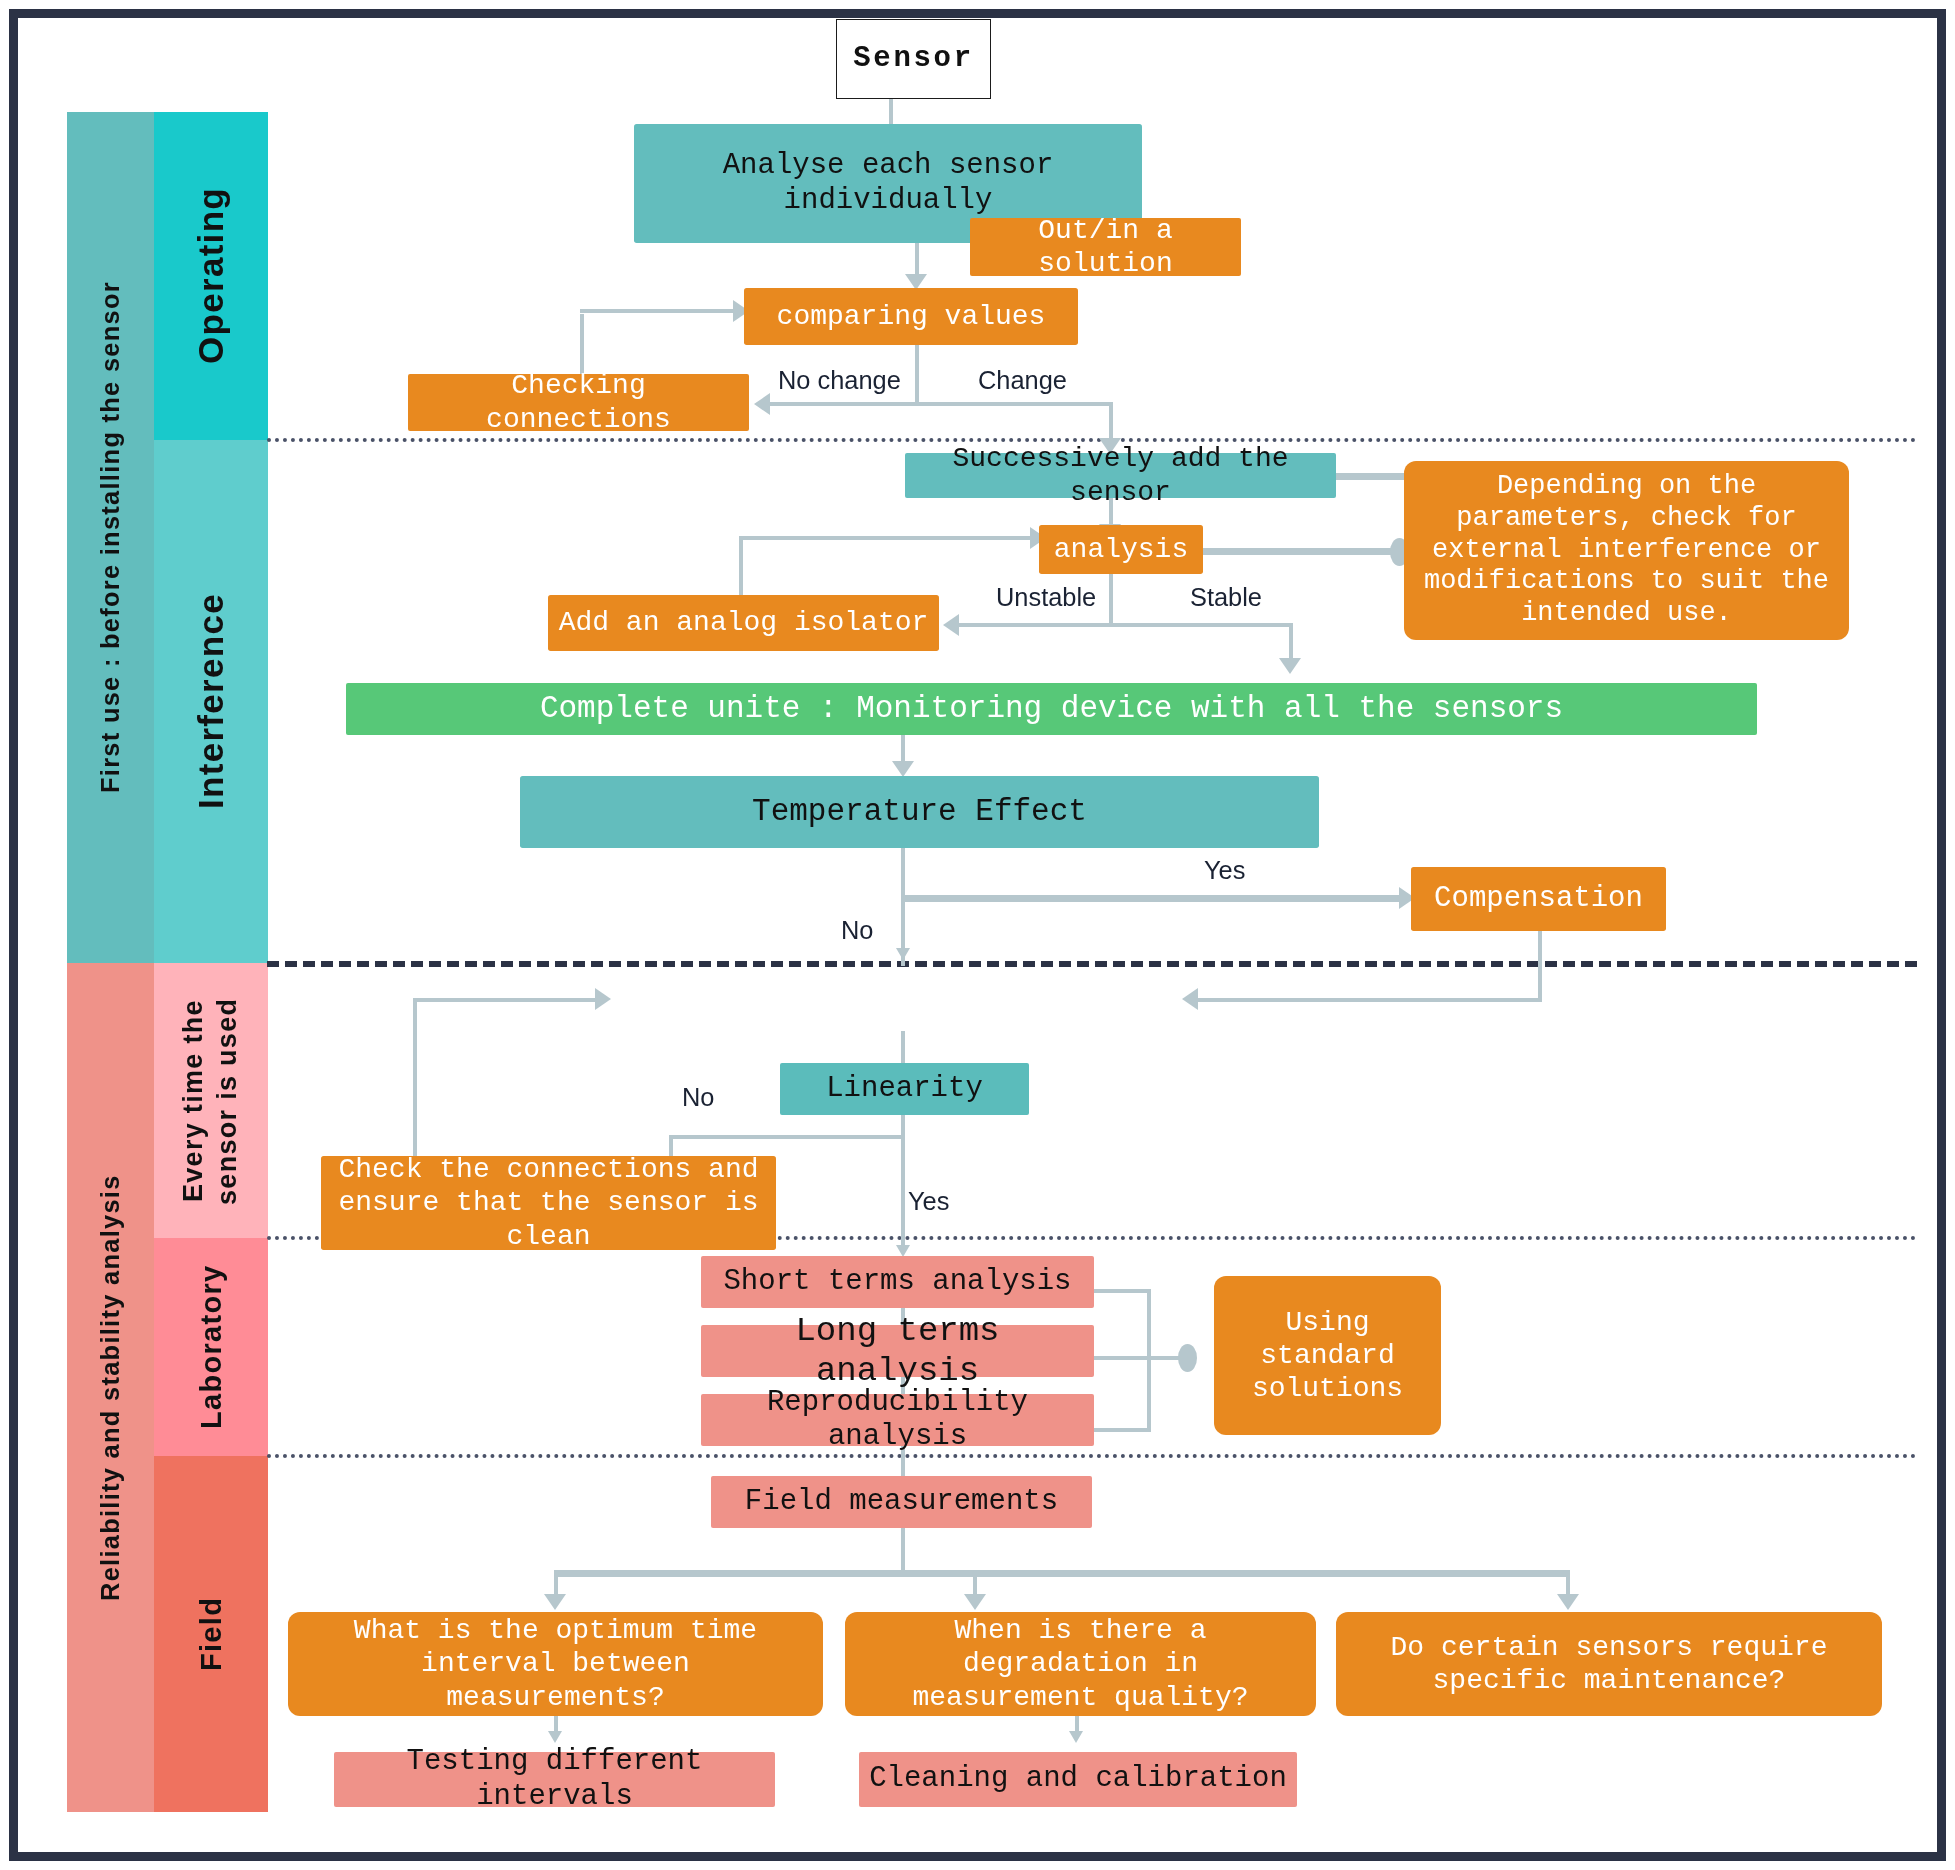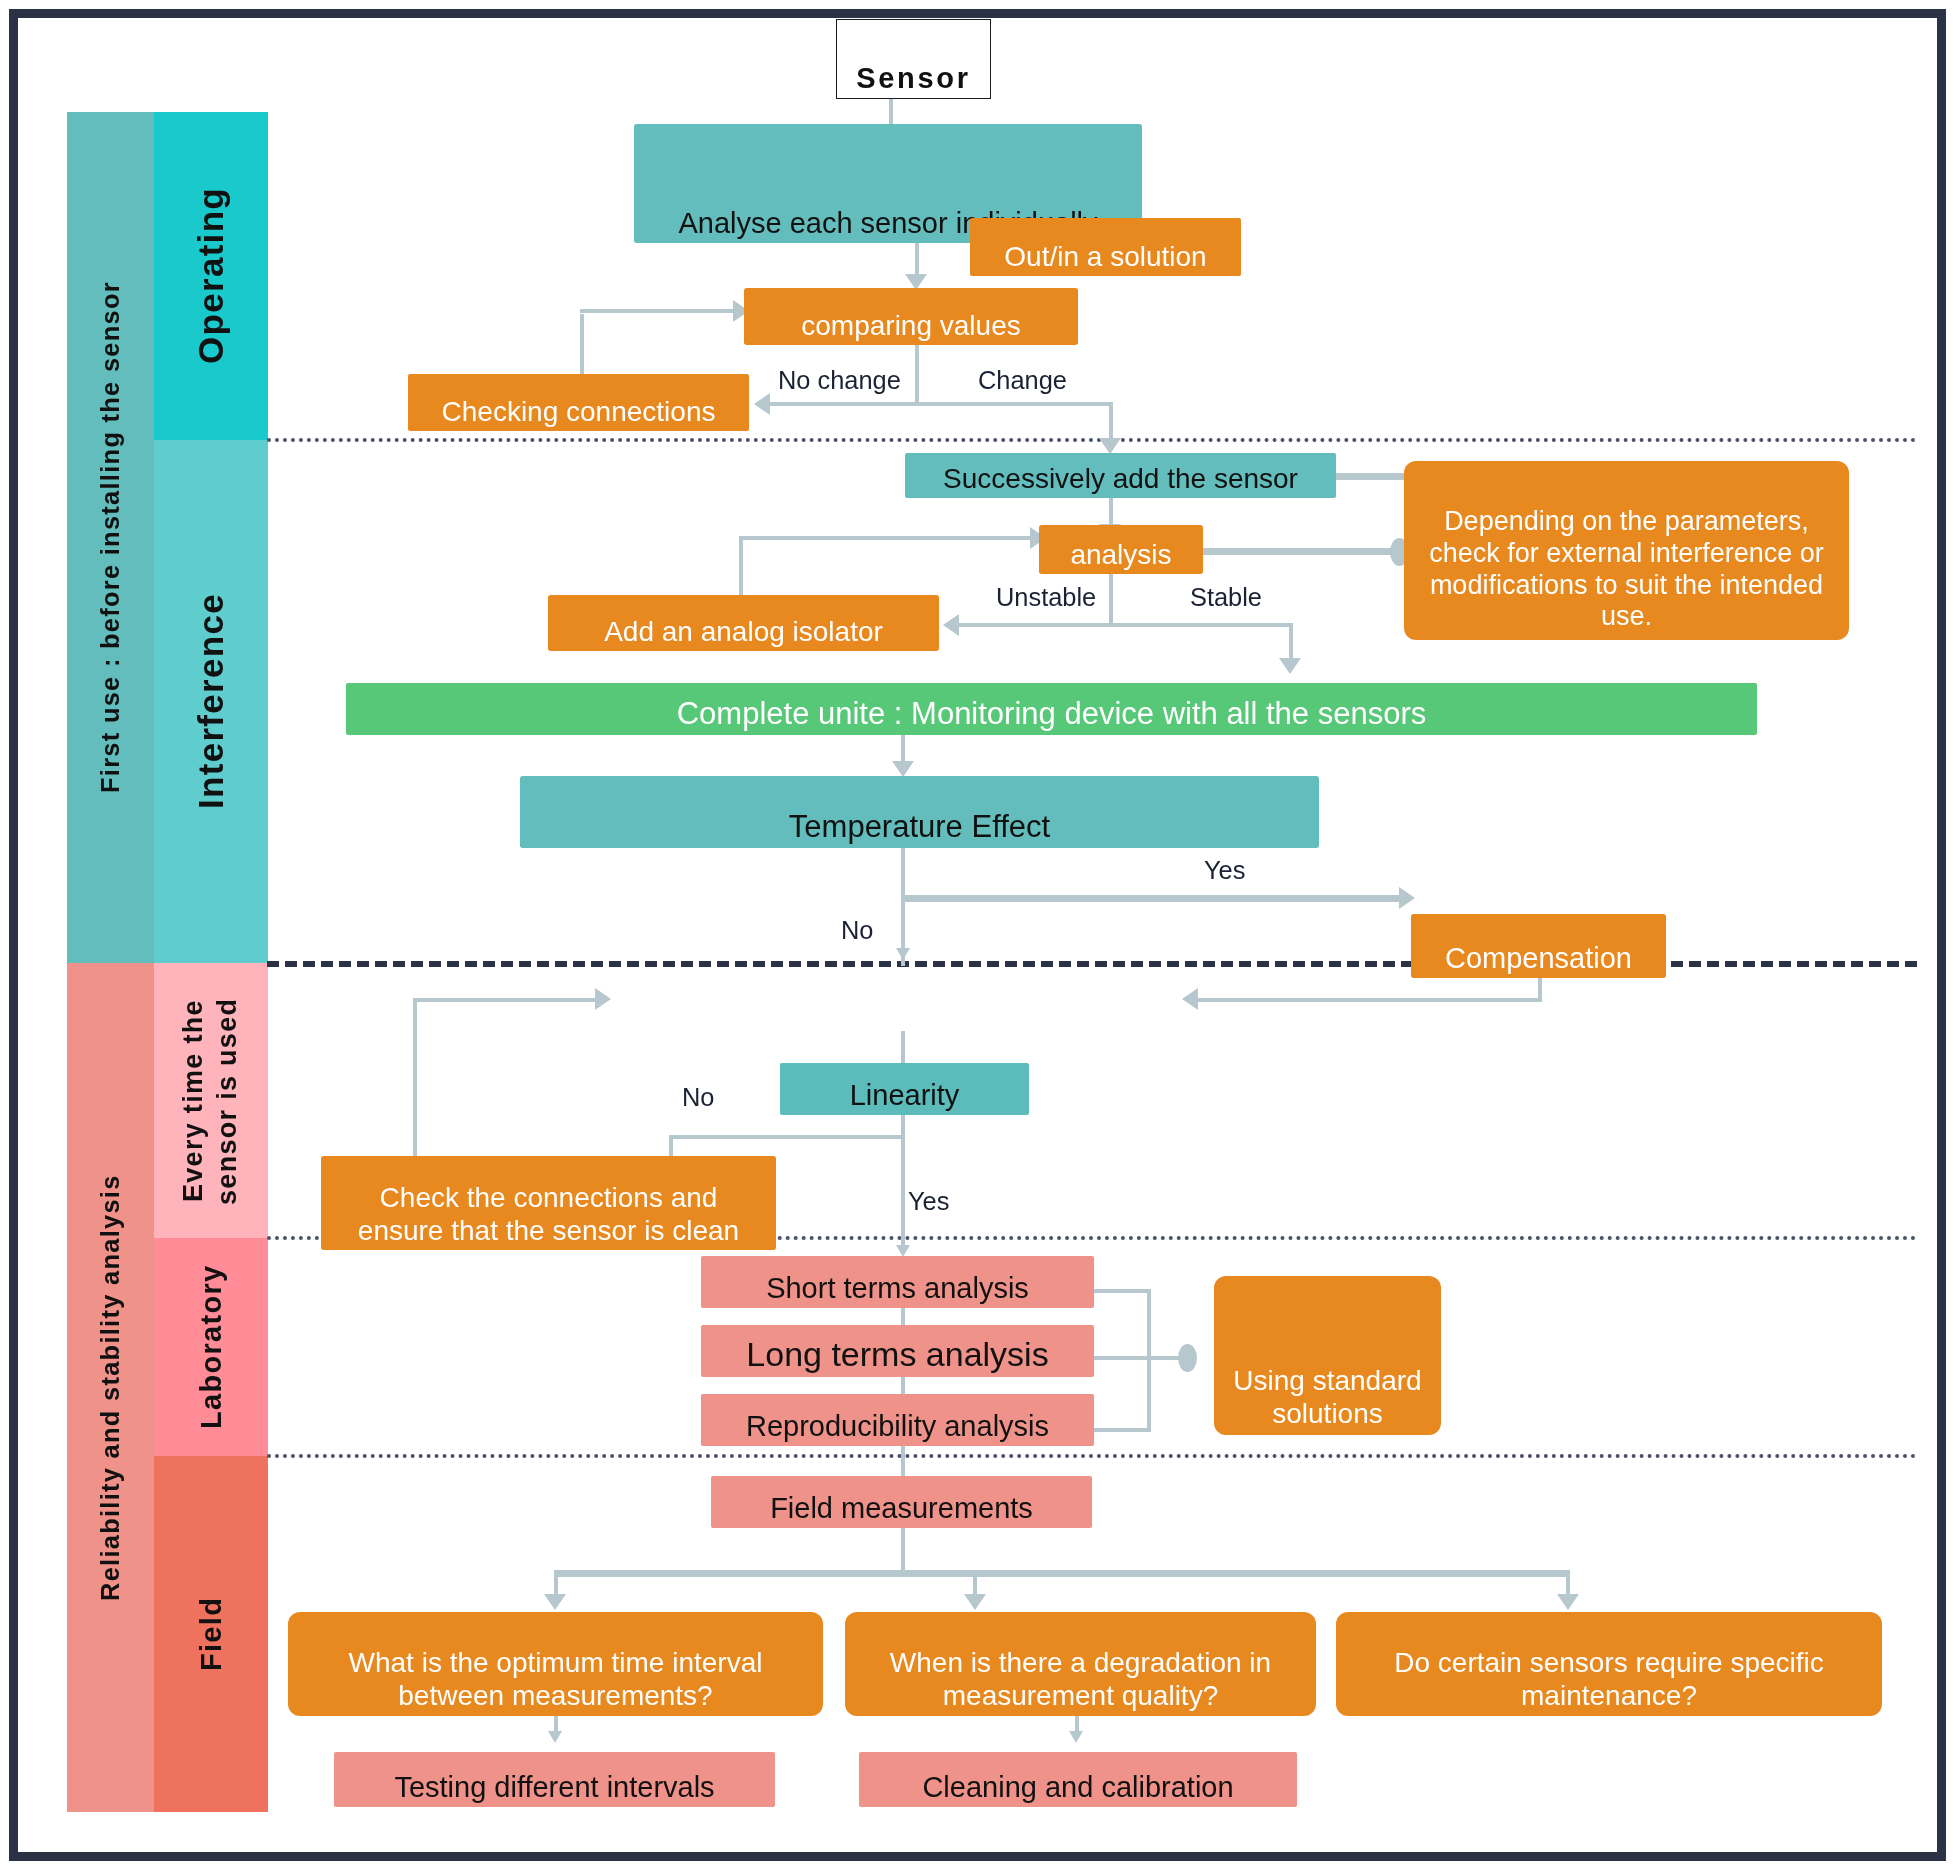--- a/index.html
+++ b/index.html
@@ -20,22 +20,22 @@
     position:absolute;left:0;top:0;width:100%;height:100%;
     display:flex;align-items:center;justify-content:center;
     writing-mode:vertical-rl;transform:rotate(180deg);
     font-weight:700;color:#111;letter-spacing:1.3px;text-align:center;
     line-height:1.25;
   }
 
   
   .node{
     position:absolute;box-sizing:border-box;display:flex;
-    align-items:flex-end;justify-content:center;text-align:center;
-    line-height:1.18;padding:2.7px 6.7px;
+    align-items:center;justify-content:center;text-align:center;
+    line-height:1.18;padding:2.7px 6.7px;font-family:Liberation Mono, monospace;
   }
   .n-teal{background:#63bdbd;color:#111;}
   .n-teal2{background:#5bbcbb;color:#111;}
   .n-orange{background:#e8891f;color:#ffffff;}
   .n-orange-r{background:#e8891f;color:#ffffff;border-radius:12px;}
   .n-green{background:#57c878;color:#ffffff;}
   .n-salmon{background:#ef9289;color:#111;}
   .n-white{background:#ffffff;color:#111;border:1.3px solid #1b1b1b;letter-spacing:2.7px;}
 
   
@@ -245,21 +245,21 @@
     </div>
 
     <div class="node n-green" style="left:346px;top:683px;width:1411px;height:52px;font-size:31px;border-radius:2px;">
       <span>Complete unite : Monitoring device with all the sensors</span>
     </div>
 
     <div class="node n-teal" style="left:520px;top:776px;width:799px;height:72px;font-size:31px;border-radius:2.7px;">
       <span>Temperature Effect</span>
     </div>
 
-    <div class="node n-orange" style="left:1411px;top:867px;width:255px;height:64px;font-size:29px;border-radius:2.7px;margin-top:47px;">
+    <div class="node n-orange" style="left:1411px;top:867px;width:255px;height:64px;font-size:29px;border-radius:2.7px;">
       <span>Compensation</span>
     </div>
 
 
     <div class="node n-teal2" style="left:780px;top:1063px;width:249px;height:52px;font-size:29px;border-radius:2px;">
       <span>Linearity</span>
     </div>
 
     <div class="node n-orange" style="left:321px;top:1156px;width:455px;height:94px;font-size:28px;border-radius:2.7px;padding:2.7px 14.7px;">
       <span>Check the connections and ensure that the sensor is clean</span>

